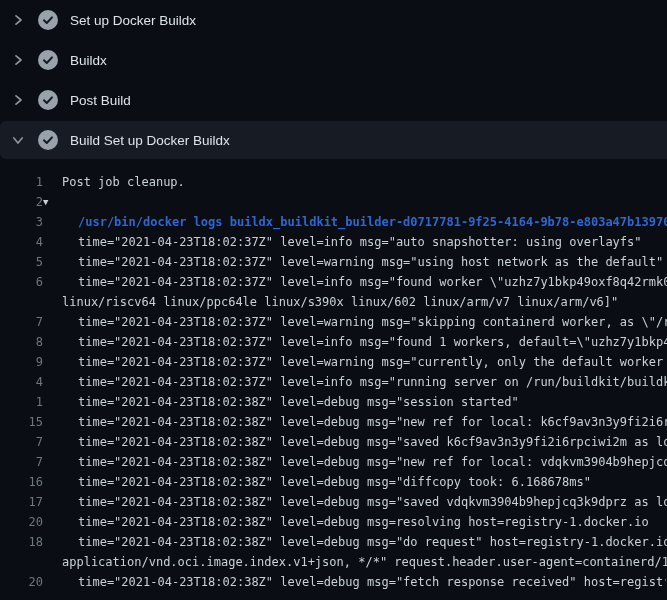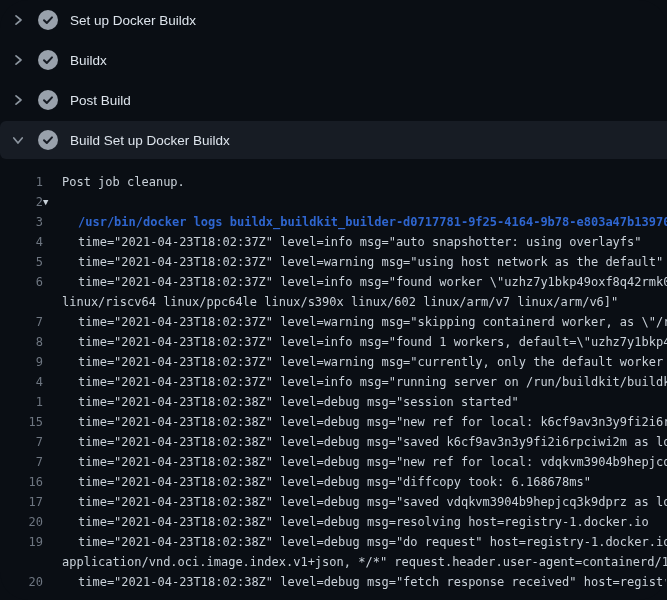--- a/index.html
+++ b/index.html
@@ -201,21 +201,21 @@
     <span class="num">17</span>
     <span class="txt">time="2021-04-23T18:02:38Z" level=debug msg="saved vdqkvm3904b9hepjcq3k9dprz as loca</span>
   </div>
 
   <div class="row ind1">
     <span class="num">20</span>
     <span class="txt">time="2021-04-23T18:02:38Z" level=debug msg=resolving host=registry-1.docker.io</span>
   </div>
 
   <div class="row ind1">
-    <span class="num">19</span>
+    <span class="num">18</span>
     <span class="txt">time="2021-04-23T18:02:38Z" level=debug msg="do request" host=registry-1.docker.io r</span>
   </div>
 
   <div class="row">
     <span class="num"></span>
     <span class="txt">application/vnd.oci.image.index.v1+json, */*" request.header.user-agent=containerd/1.4</span>
   </div>
 
   <div class="row ind1">
     <span class="num">20</span>

